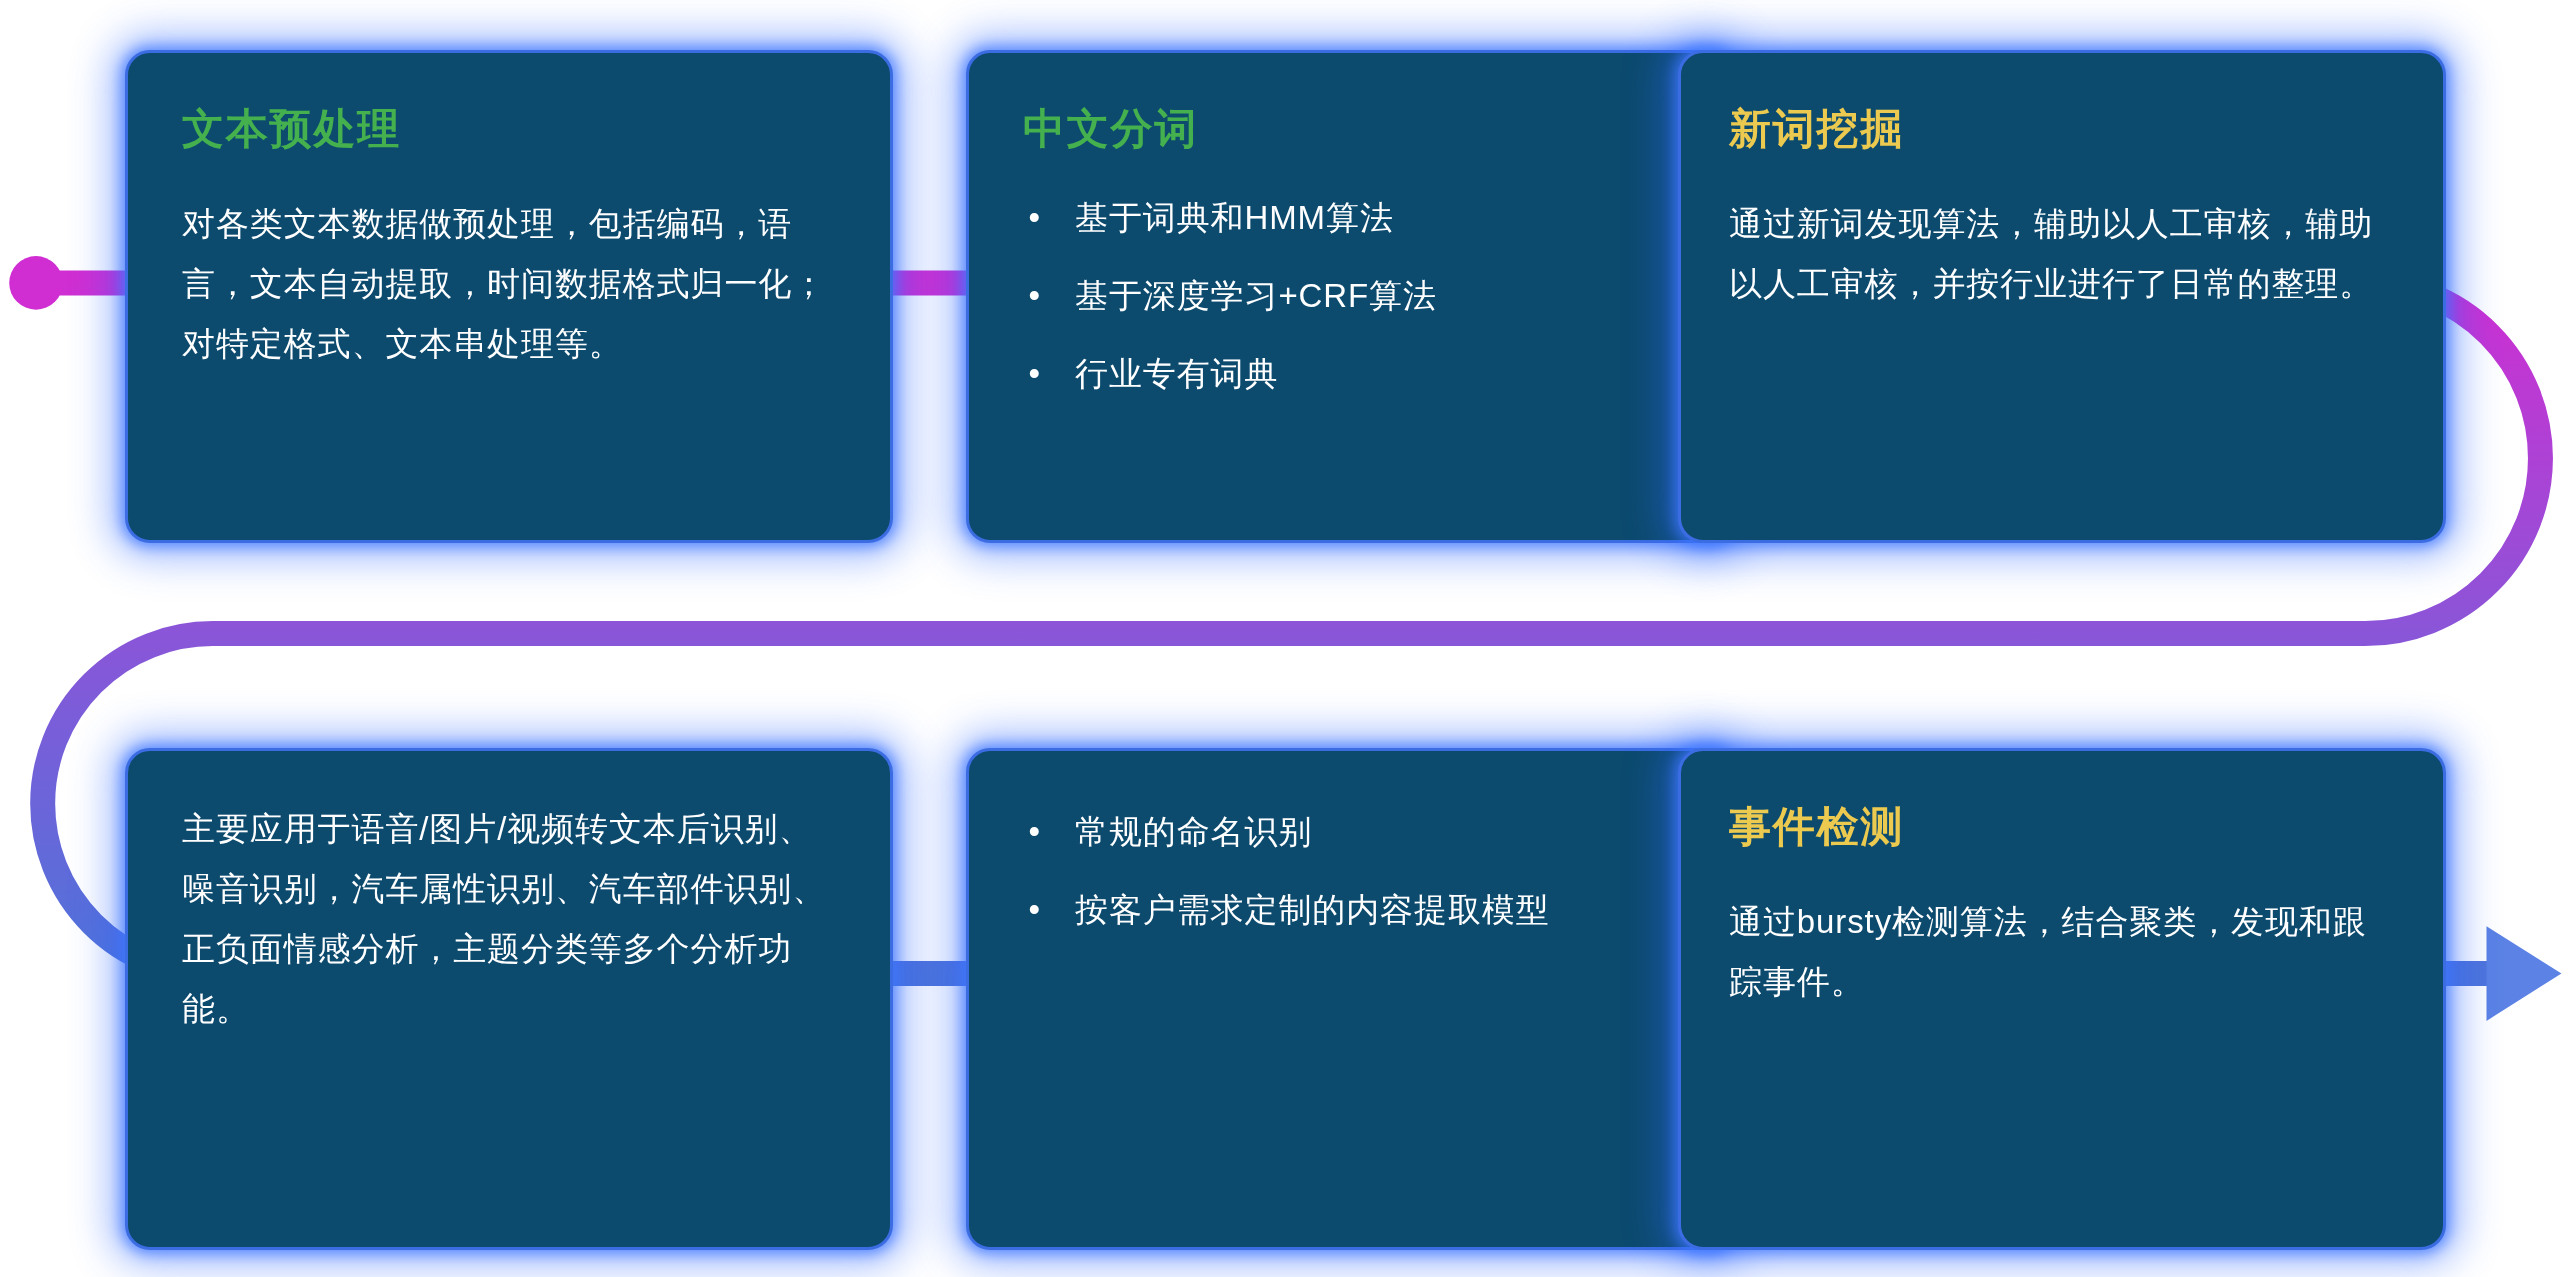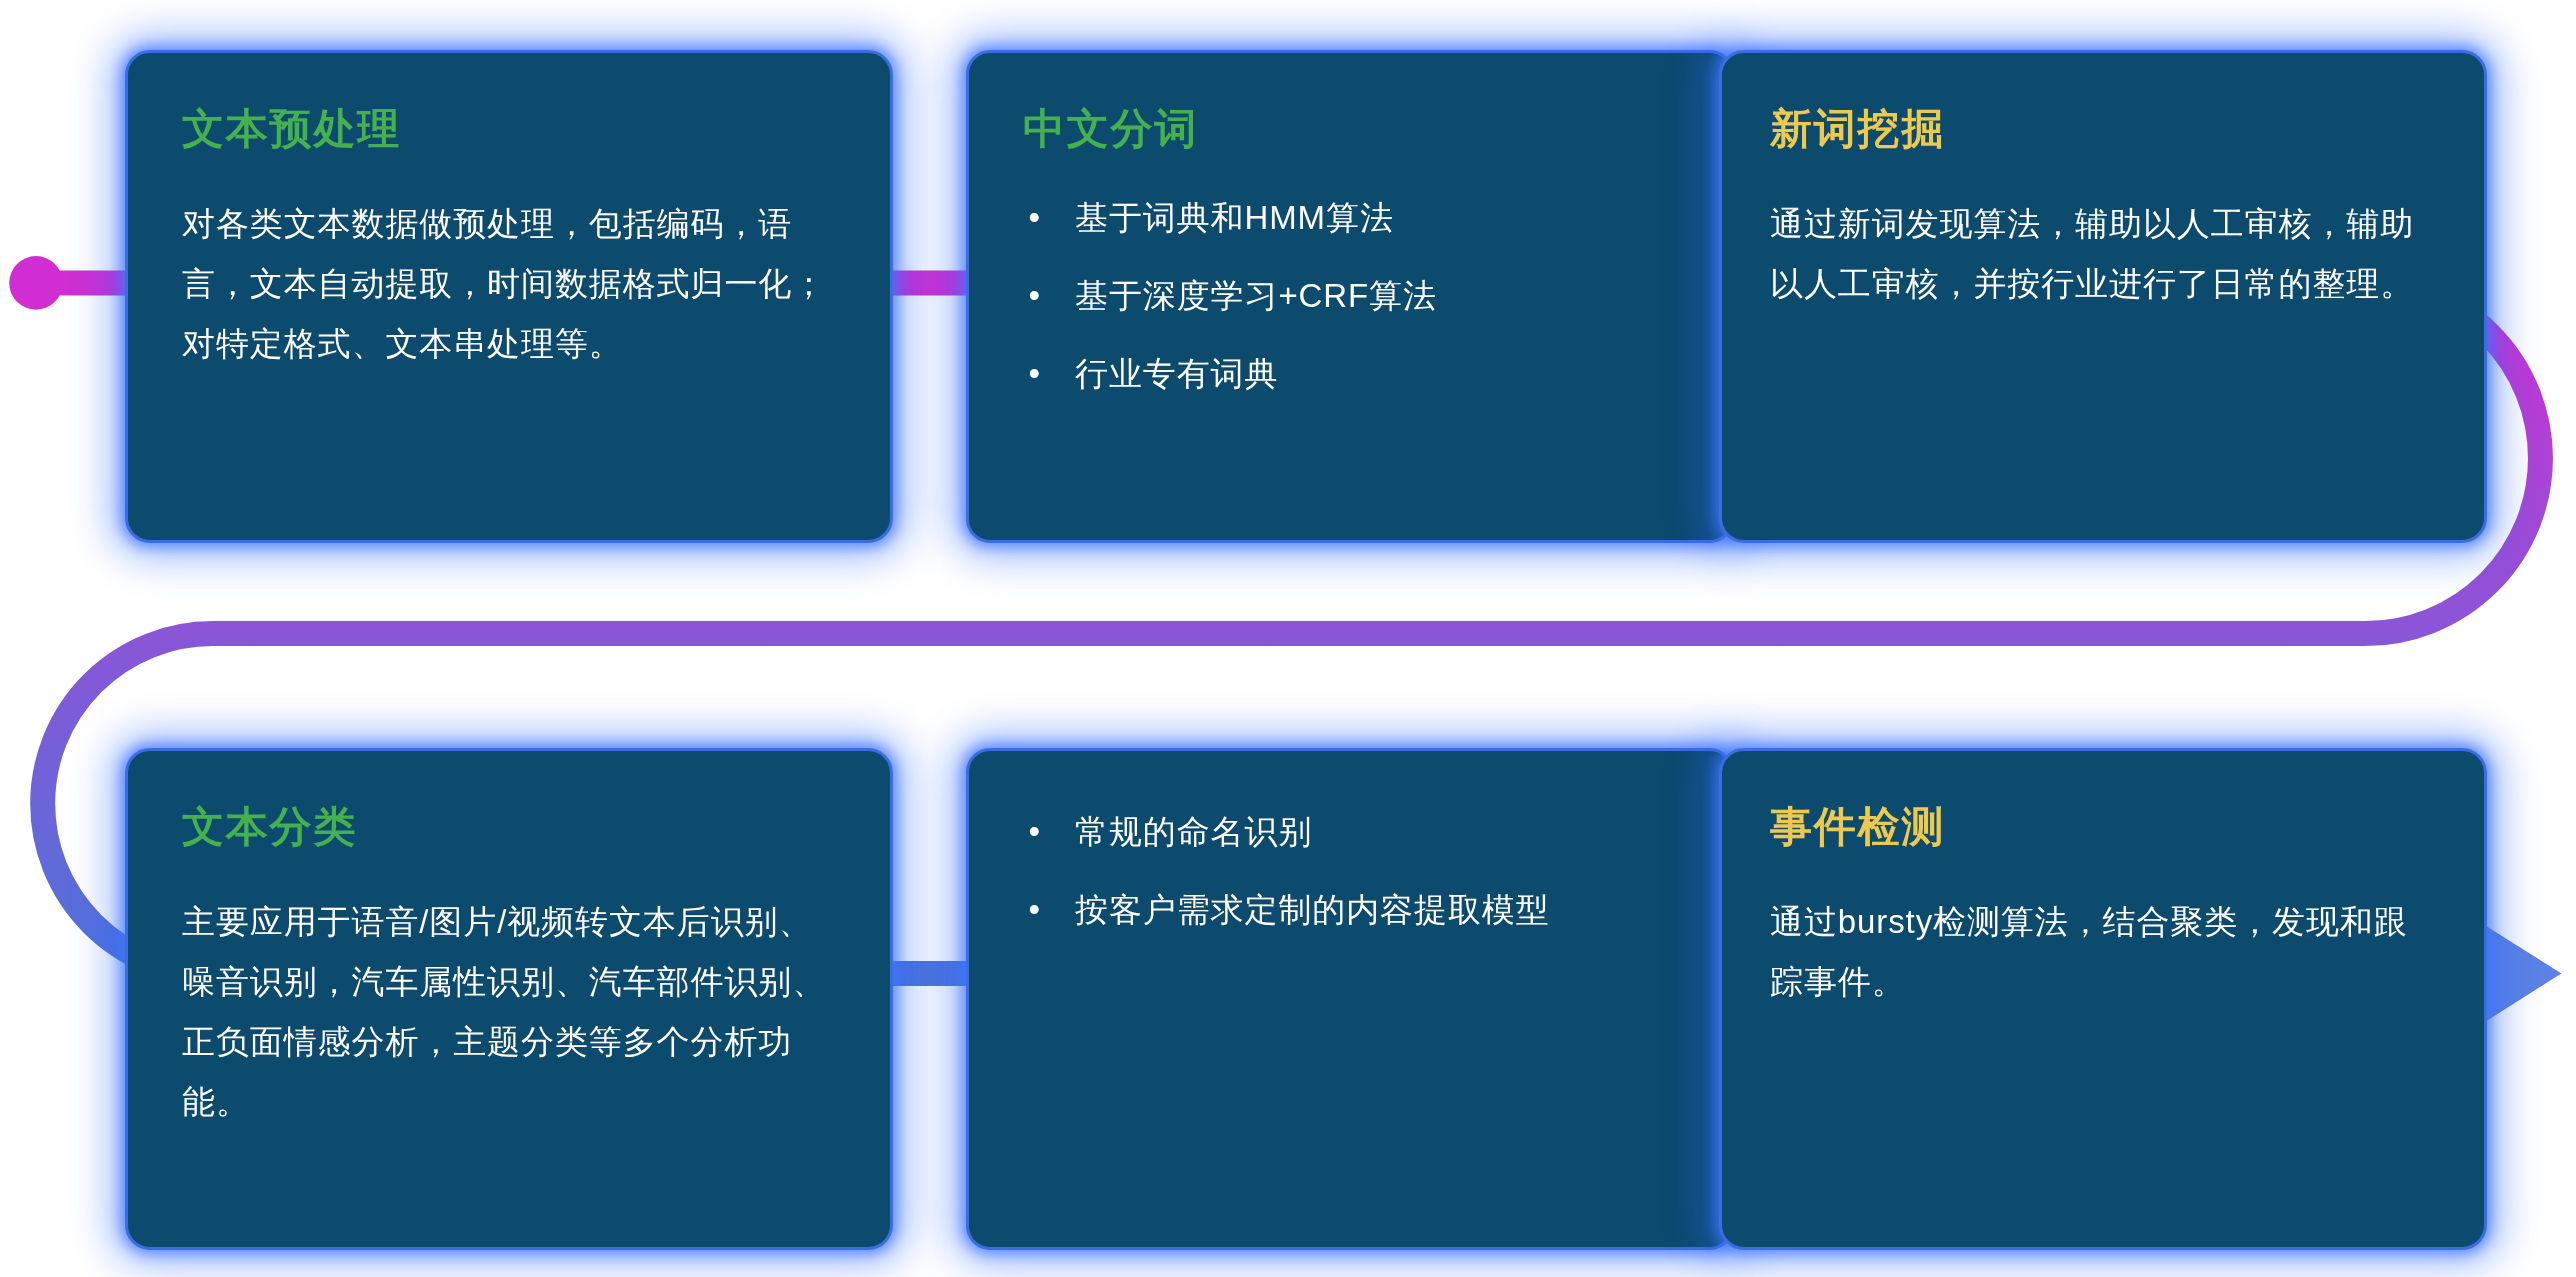--- a/index.html
+++ b/index.html
@@ -23,21 +23,21 @@
     border:3.6px solid #3b6ce2;
     border-radius:25px;
     box-shadow:0 0 12.5px 3.6px rgba(64,120,255,0.75), 0 0 39px 14.3px rgba(47,104,255,0.45);
     padding:48px 50px 36px 54px;
     z-index:1;
   }
   .row1 { top:50px;  height:493px; }
   .row2 { top:748px; height:502px; }
   .col1 { left:125px; }
   .col2 { left:966px;border-radius:24px; }
-  .col3 { left:1719px;padding-left:48px; }
+  .col3 { left:1678px;padding-left:48px; }
   .card-title {
     font-size:42px;
     font-weight:bold;
     letter-spacing:1.8px;
     margin-bottom:37px;
   }
   .green  { color:#44b04e; }
   .yellow { color:#ecc94f; }
   .card-body {
     color:#ffffff;
@@ -95,21 +95,20 @@
     <li>行业专有词典</li>
   </ul>
 </div>
 
 <div class="card row1 col3">
   <h2 class="card-title yellow">新词挖掘</h2>
   <p class="card-body">通过新词发现算法，辅助以人工审核，辅助以人工审核，并按行业进行了日常的整理。</p>
 </div>
 
 <div class="card row2 col1">
-  <h2 class="card-title green">文本分类</h2>
   <p class="card-body">主要应用于语音/图片/视频转文本后识别、噪音识别，汽车属性识别、汽车部件识别、正负面情感分析，主题分类等多个分析功能。</p>
 </div>
 
 <div class="card row2 col2">
   <ul class="card-list">
     <li>常规的命名识别</li>
     <li>按客户需求定制的内容提取模型</li>
   </ul>
 </div>
 

